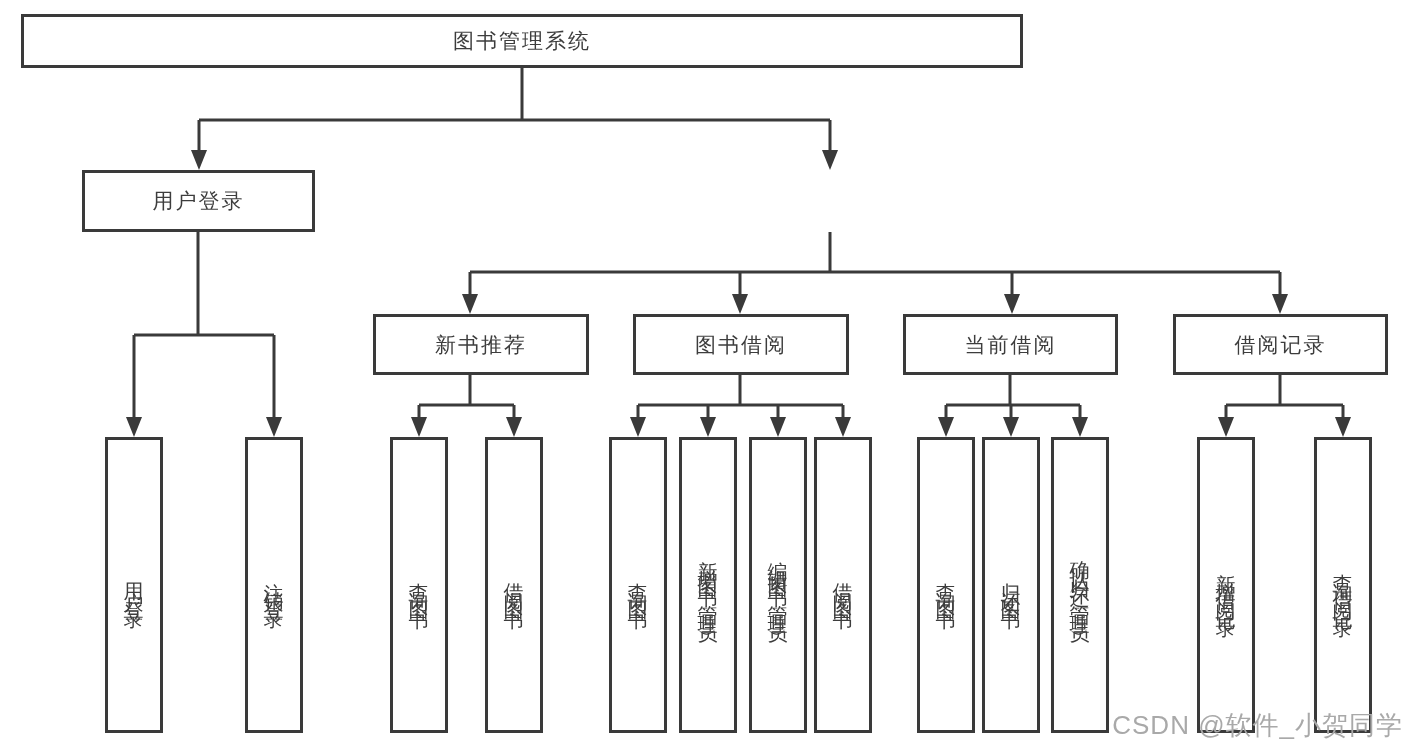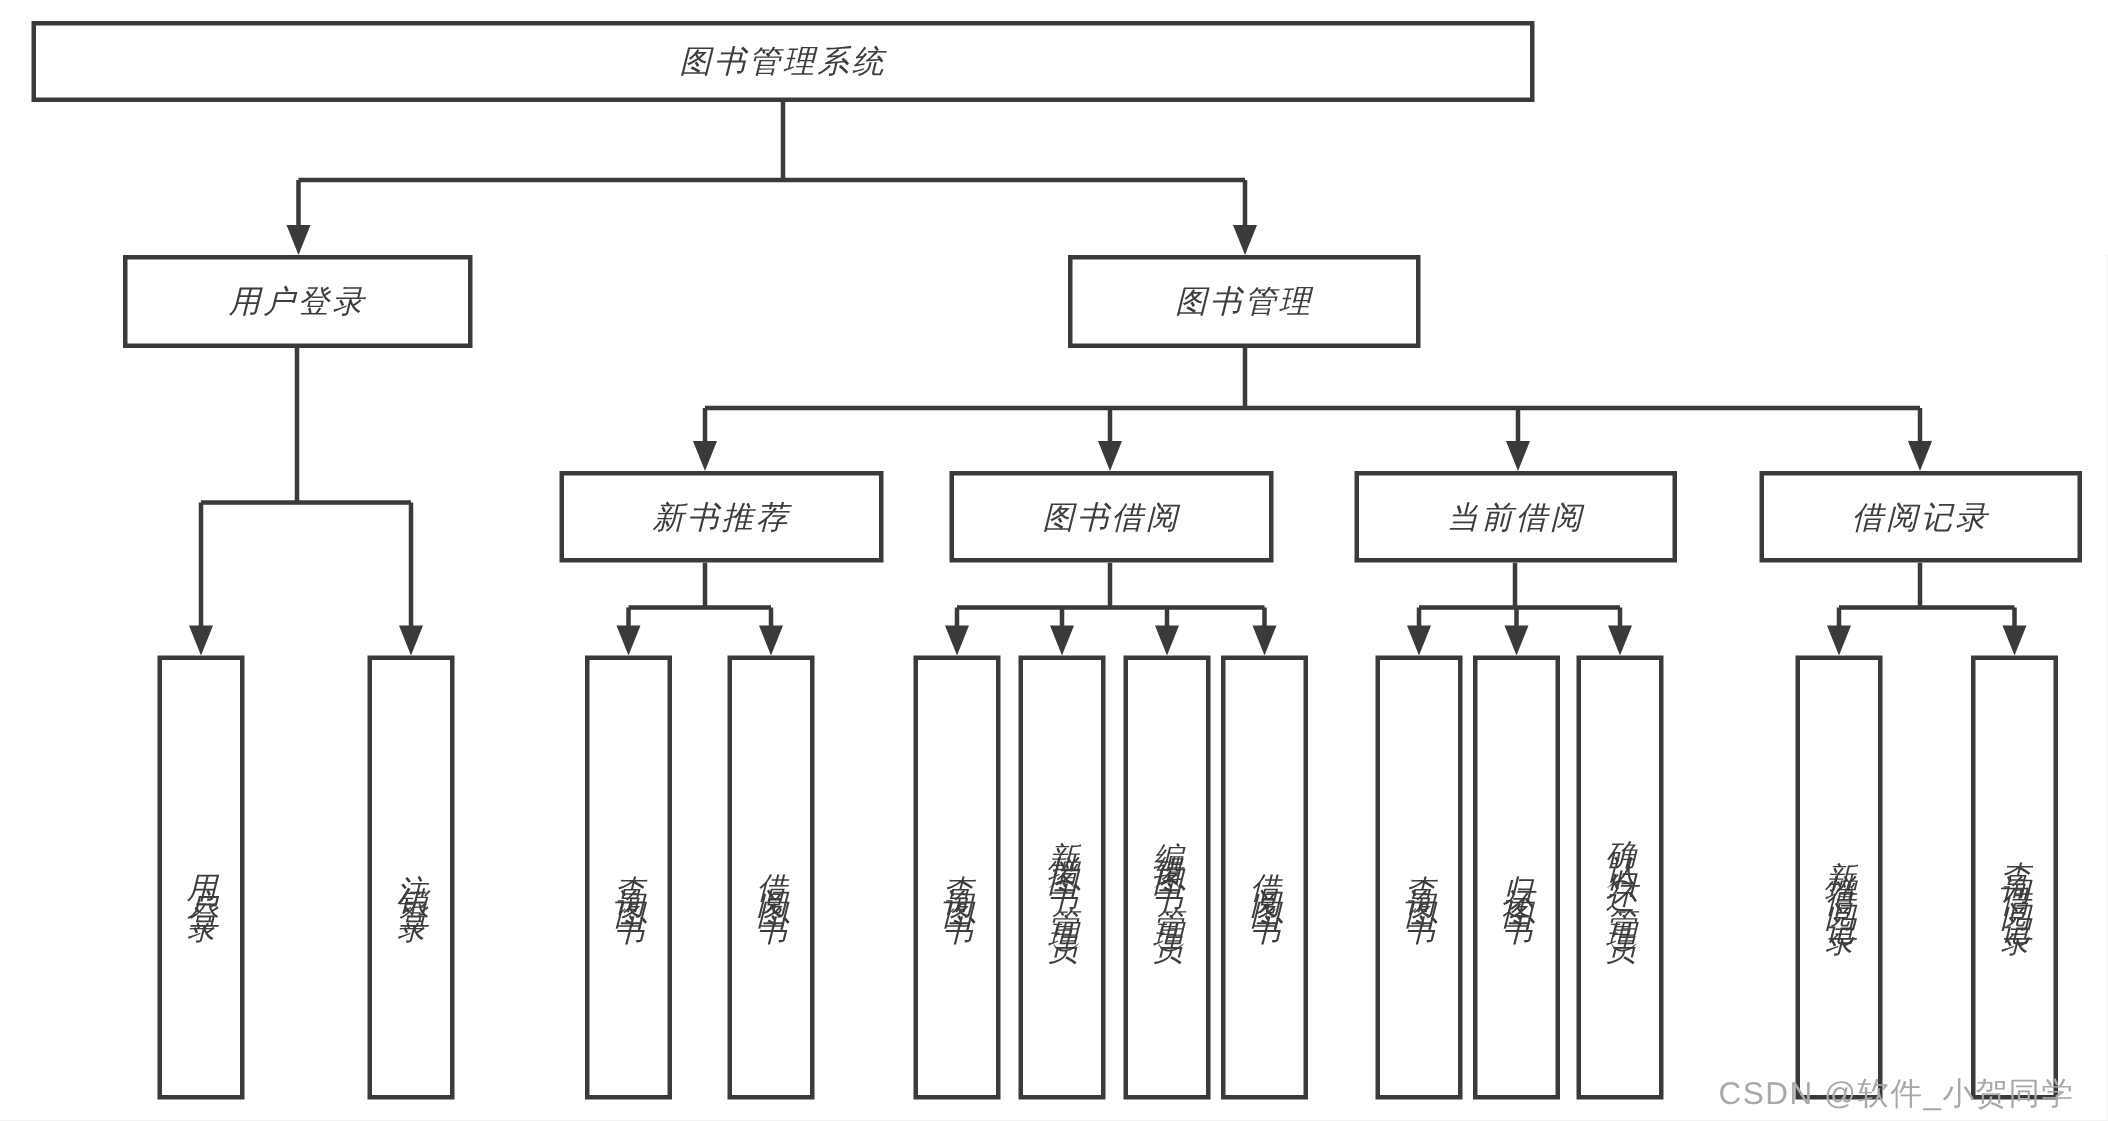--- a/index.html
+++ b/index.html
@@ -20,21 +20,20 @@
   .connectors path{stroke:var(--line);stroke-width:3;fill:none;}
   .connectors polygon{fill:var(--line);stroke:none;}
   .node{
     position:absolute;
     box-sizing:border-box;
     border:3px solid var(--line);
     background:var(--background);
     display:flex;align-items:center;justify-content:center;
     color:var(--text);
     z-index:1;
-    font-style:italic;
   }
   .h-node{
     font-size:21px;
     letter-spacing:2px;
     white-space:nowrap;
   }
   .v-node{
     writing-mode:vertical-rl;
     text-orientation:mixed;
     font-size:20px;
@@ -58,22 +57,22 @@
   .n-leaf-add-books{left:679px;}
   .n-leaf-edit-books{left:749px;}
   .n-leaf-borrow-books-2{left:814px;}
   .n-leaf-query-books-3{left:917px;}
   .n-leaf-return-books{left:982px;}
   .n-leaf-confirm-return{left:1051px;}
   .n-leaf-add-borrow-record{left:1197px;}
   .n-leaf-query-borrow-record{left:1314px;}
   .watermark{
     position:absolute;
-    right:22px;bottom:4px;
-    font-size:21px;
+    right:2px;bottom:4px;
+    font-size:26px;
     color:var(--watermark);
     z-index:2;
     letter-spacing:1px;
     white-space:nowrap;
   }
 </style>
 </head>
 <body>
 
 <div class="canvas">
@@ -110,21 +109,20 @@
     <polygon points="1080,437 1072,417 1088,417"></polygon>
 
     <path d="M1280,375 V405 M1226,405 H1343 M1226,405 V419 M1343,405 V419"></path>
     <polygon points="1226,437 1218,417 1234,417"></polygon>
     <polygon points="1343,437 1335,417 1351,417"></polygon>
   </svg>
 
   <div class="node h-node n-root">图书管理系统</div>
 
   <div class="node h-node n-user-login">用户登录</div>
-  <div class="node h-node n-book-mgmt">图书管理</div>
 
   <div class="node h-node n-new-book-rec">新书推荐</div>
   <div class="node h-node n-book-borrow">图书借阅</div>
   <div class="node h-node n-current-borrow">当前借阅</div>
   <div class="node h-node n-borrow-records">借阅记录</div>
 
   <div class="node v-node leaf n-leaf-user-login">用户登录</div>
   <div class="node v-node leaf n-leaf-logout">注销登录</div>
 
   <div class="node v-node leaf n-leaf-query-books-1">查询图书</div>

